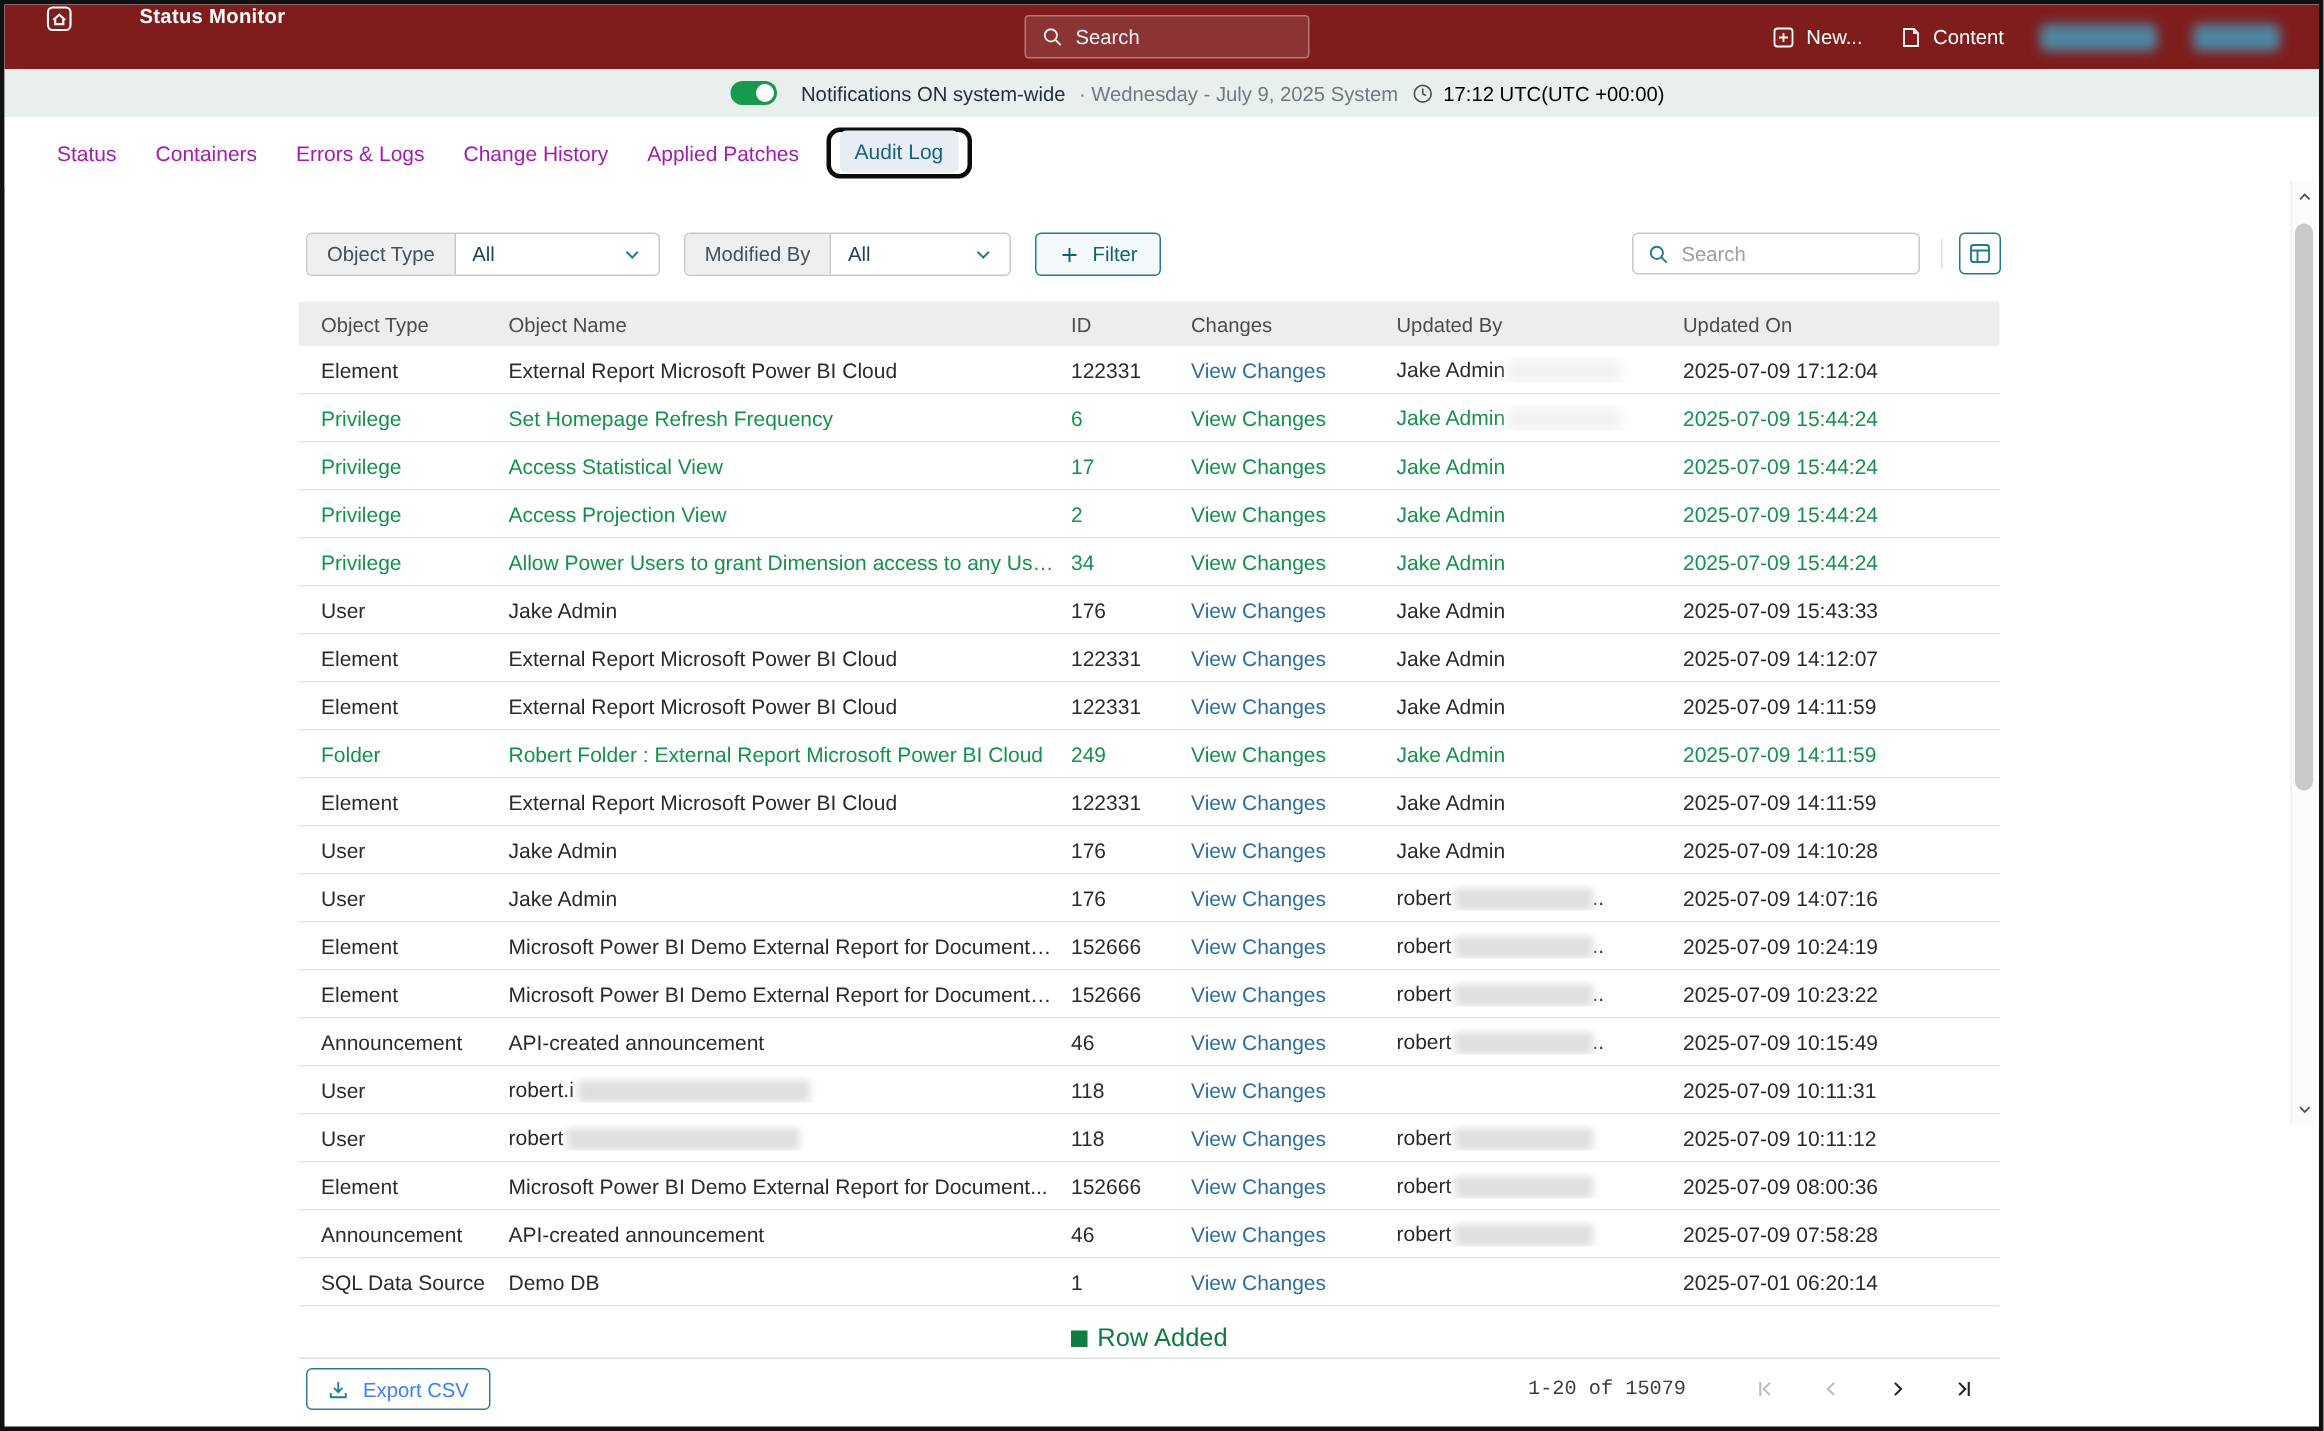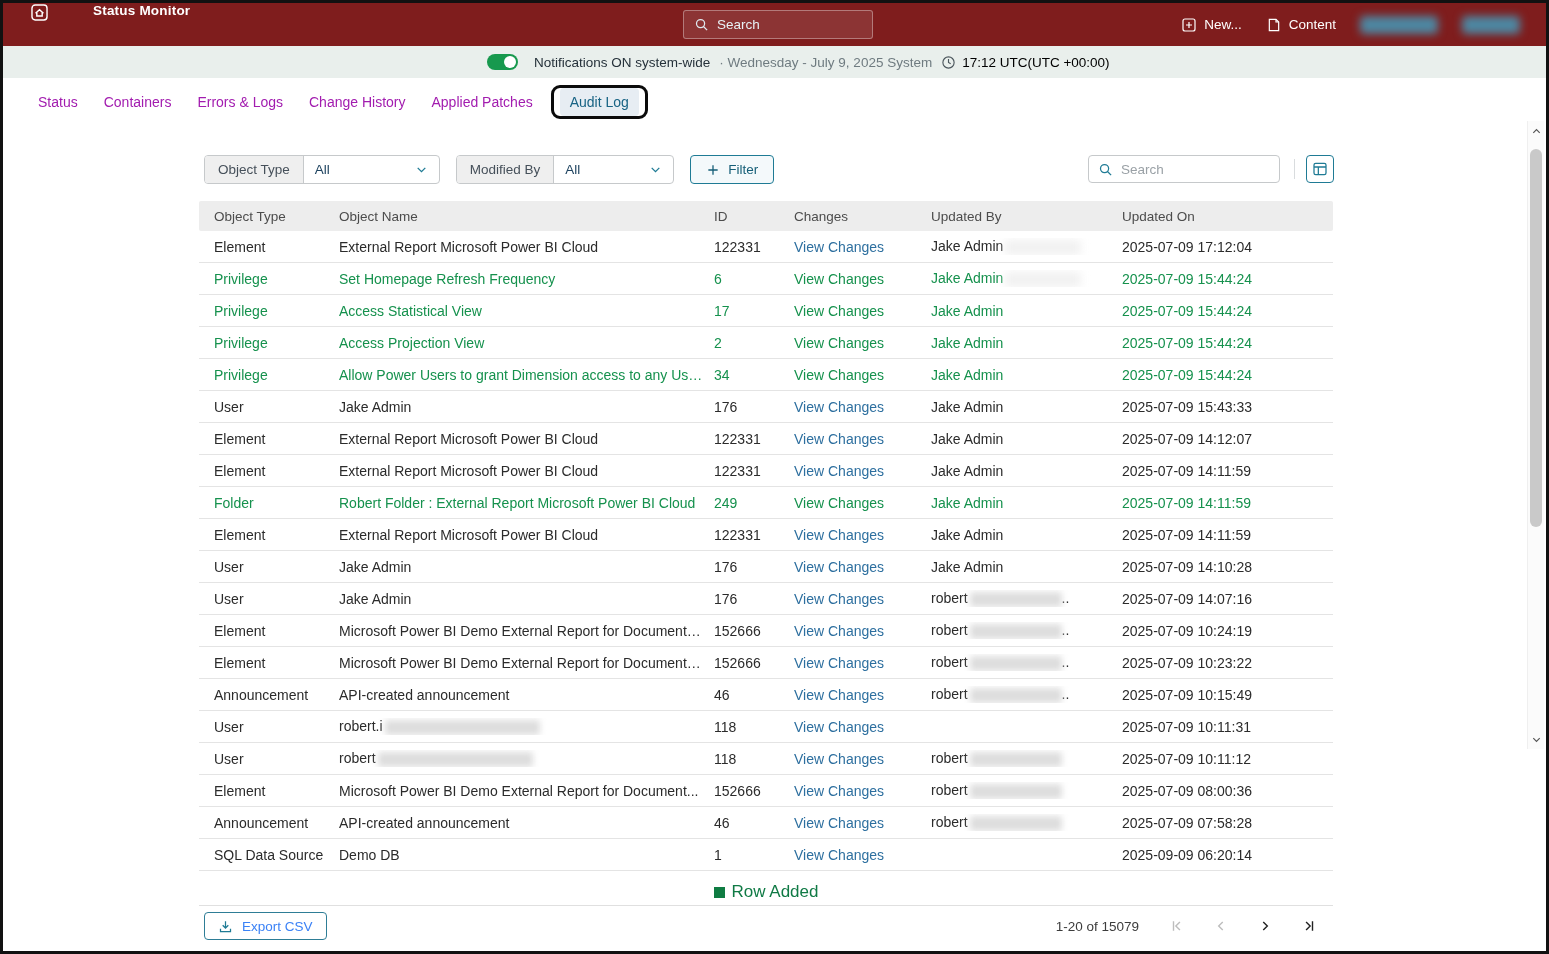--- a/index.html
+++ b/index.html
@@ -132,21 +132,21 @@
   .export-btn {
     position: absolute; left: 201px; top: 909px; height: 28px;
     display: inline-flex; align-items: center; gap: 9px; padding: 0 13px;
     border: 1px solid #2e7d96; border-radius: 4px; background: #fff;
     font-size: 13.5px; color: #3b82f6; cursor: pointer;
   }
   .pagination {
     position: absolute; top: 909px; right: 230px; height: 28px;
     display: flex; align-items: center; gap: 30px;
   }
-  .page-range { font-size: 13.5px; color: #3c3c3c; margin-right: 1px; }
+  .page-range { font-size: 13.5px; color: #3c3c3c; margin-right: 16px; font-family: Liberation Mono, monospace; }
   .pg-btn { display: flex; align-items: center; cursor: pointer; }
   .pg-btn.disabled { cursor: default; }
 
   
   .scrollbar {
     position: absolute; right: 2px; top: 118px; width: 17px; height: 628px;
     background: #fbfbfb; border-left: 1px solid #efefef;
   }
   .sb-arrow { position: absolute; left: 0; width: 100%; height: 16px; display: flex; align-items: center; justify-content: center; color: #555; cursor: pointer; }
   .sb-up { top: 2px; }
@@ -446,21 +446,21 @@
         <div class="td"><span class="link">View Changes</span></div>
         <div class="td">robert<span class="redact by"></span></div>
         <div class="td">2025-07-09 07:58:28</div>
       </div>
       <div class="tr-grid tr">
         <div class="td">SQL Data Source</div>
         <div class="td">Demo DB</div>
         <div class="td">1</div>
         <div class="td"><span class="link">View Changes</span></div>
         <div class="td"></div>
-        <div class="td">2025-09-09 06:20:14</div>
+        <div class="td">2025-07-01 06:20:14</div>
       </div>
     </div>
 </div>
 
 <div class="legend">
   <span class="legend-swatch"></span>
   <span>Row Added</span>
 </div>
 
 <div class="footer-divider"></div>

